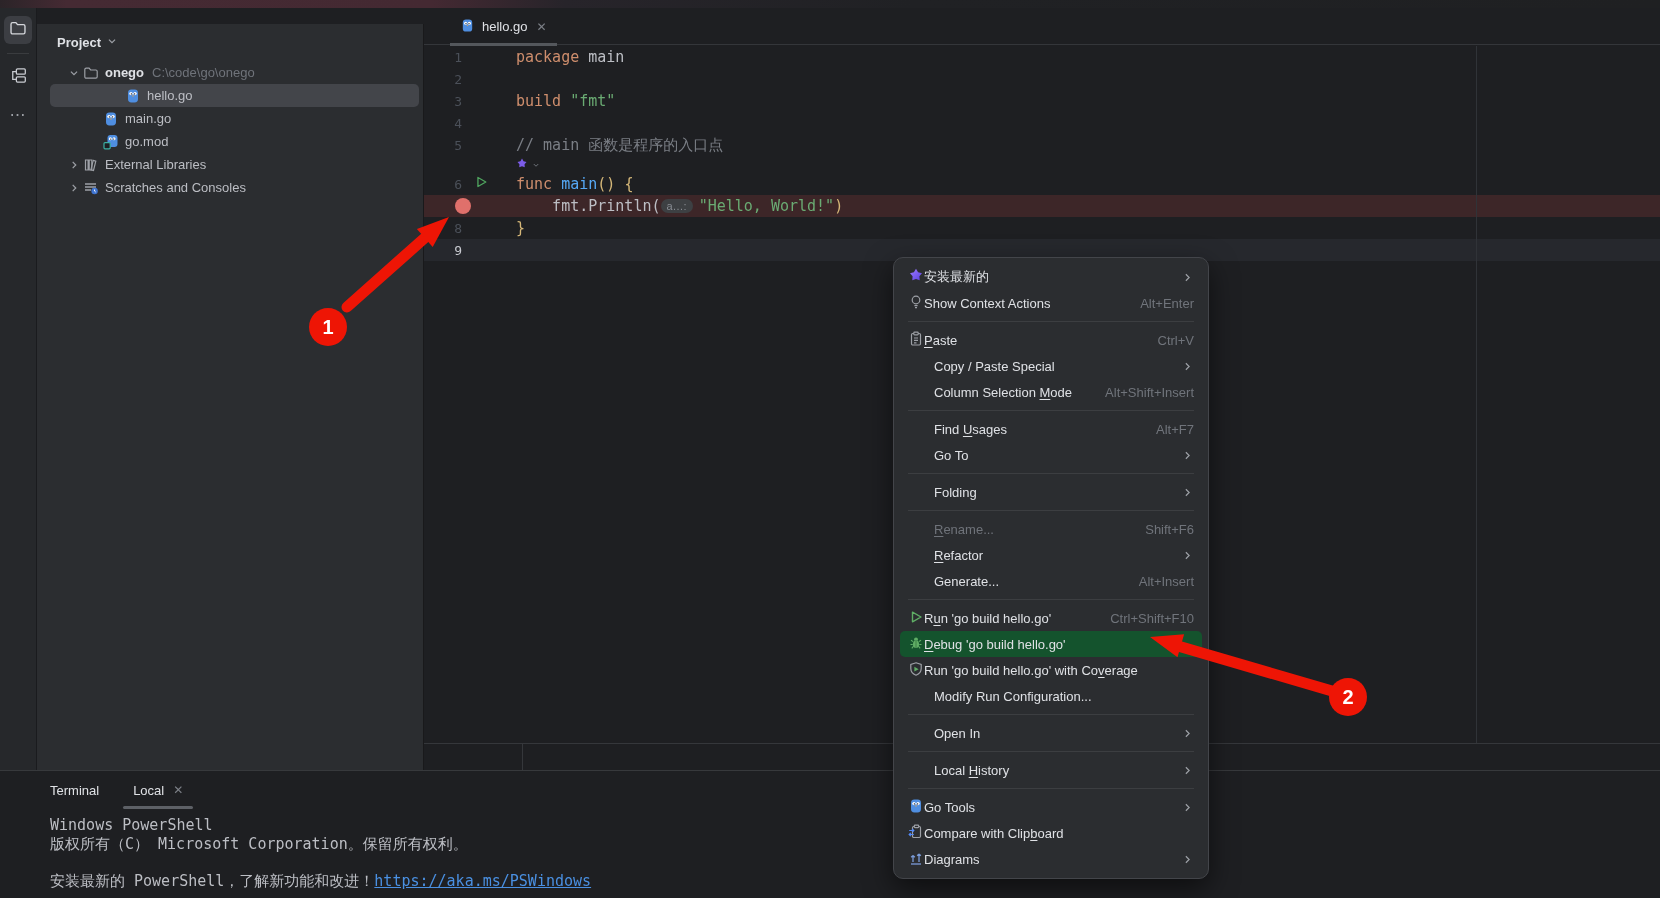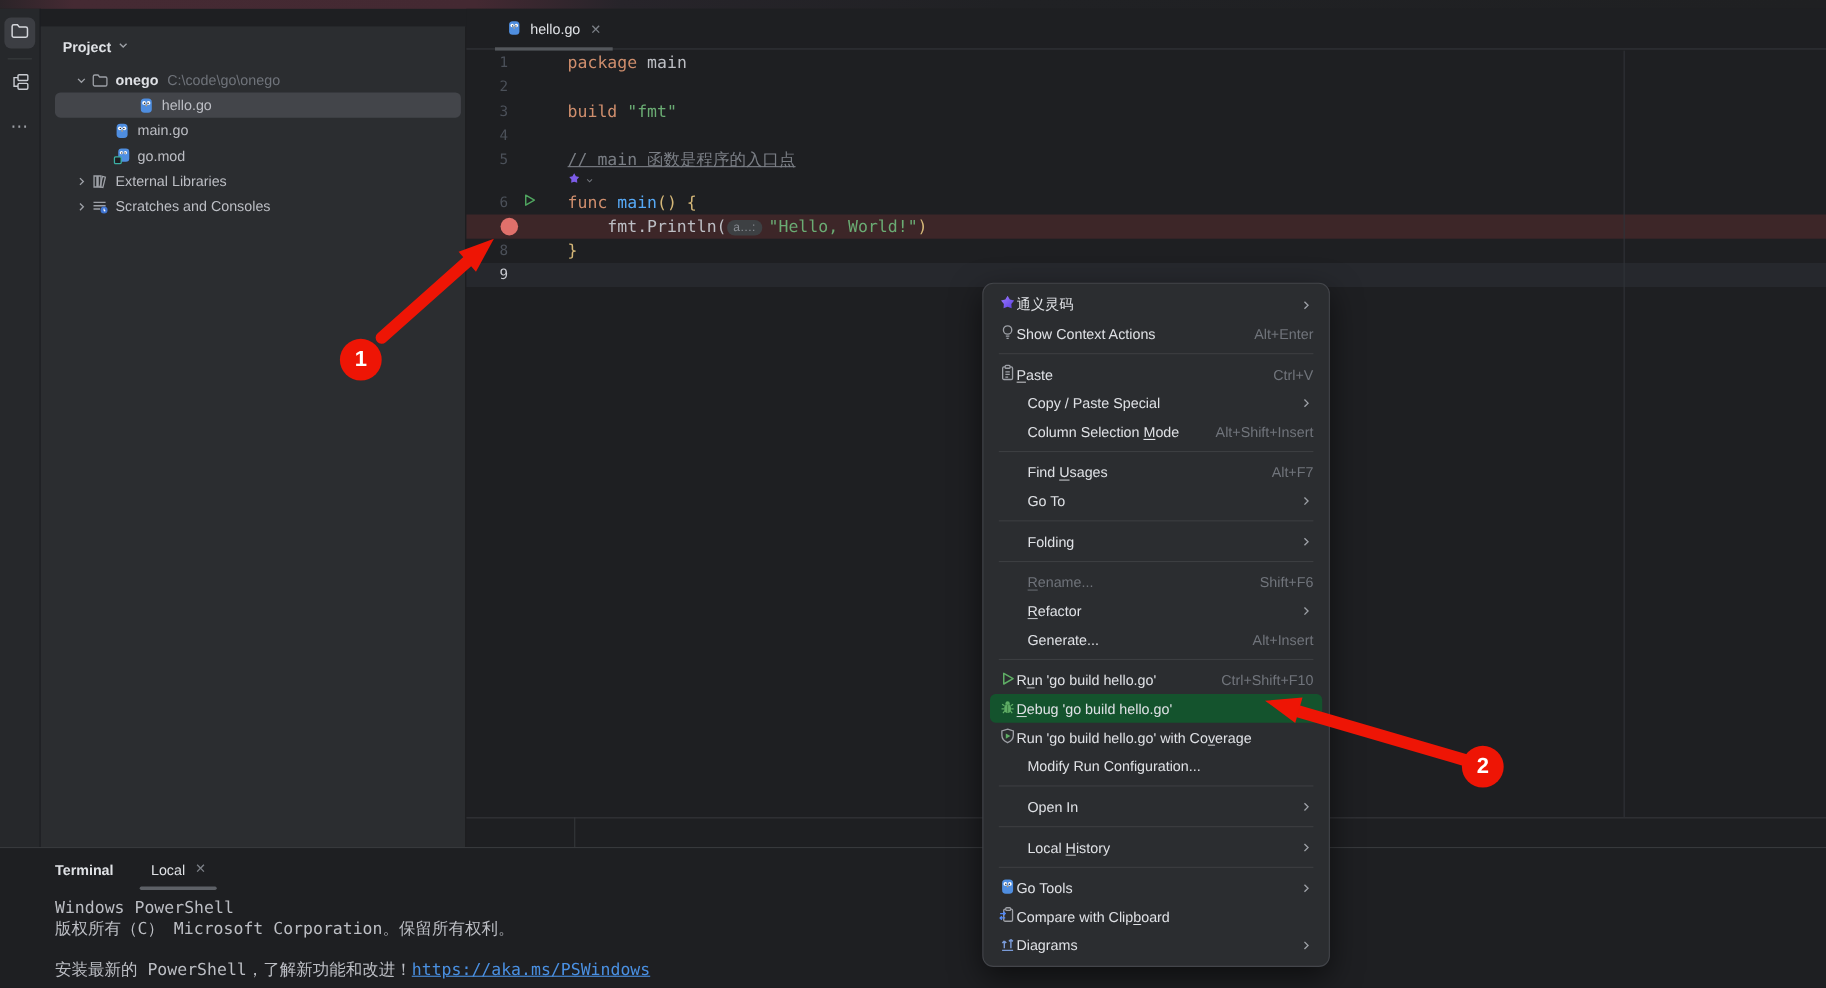--- a/index.html
+++ b/index.html
@@ -49,35 +49,35 @@
   .code-row.caret { background:#26282d; }
   .gut-num { width:46px; min-width:46px; text-align:right; padding-right:8px;
              font-family:"DejaVu Sans Mono", monospace; font-size:13px; color:#4b5059; }
   .caret .gut-num { color:#c8cad0; }
   .gut-ic { width:38px; min-width:38px; display:flex; align-items:center; padding-left:4px; }
   .bp-dot { position:absolute; left:31px; top:50%; margin-top:-8px; width:16px; height:16px;
             border-radius:50%; background:#e0706b; }
   pre.code { font-family:"DejaVu Sans Mono", monospace; font-size:15px; line-height:22px;
              padding-left:8px; color:#bcbec4; }
   .tk-kw { color:#cf8e6d; } .tk-fn { color:#56a8f5; } .tk-str { color:#6aab73; }
-  .tk-cmt { color:#7a7e85;text-decoration:underline; } .tk-par { color:#d5b778; } .tk-pl { color:#bcbec4; }
+  .tk-cmt { color:#7a7e85; } .tk-par { color:#d5b778; } .tk-pl { color:#bcbec4; }
   .chip { display:inline-block; background:#3d4043; color:#888c93; border-radius:7px;
           font-size:11px; line-height:14px; padding:0 6px; margin-right:6px; vertical-align:1px;
           font-family:"Liberation Sans", sans-serif; }
   .lens-inner { display:flex; align-items:center; gap:3px; padding-left:92px; }
 
   .v-guide { position:absolute; left:1476px; top:46px; width:1px; height:697px; background:#303338; z-index:2; }
   .editor-bottom-line { position:absolute; left:424px; top:743px; width:1236px; height:1px; background:#35373b; }
   .stub { position:absolute; left:522px; top:743px; width:1px; height:27px; background:#35373b; }
 
   
   .terminal { position:absolute; left:0; top:770px; width:1660px; height:128px;
               background:#1e1f22; border-top:1px solid #37393c; }
   .term-tabs { position:relative; display:flex; align-items:center; height:38px; padding-left:50px; }
-  .term-title { color:#dfe1e5; font-weight:bold; font-size:13px; margin-right:28px; }
+  .term-title { color:#dfe1e5; font-weight:normal; font-size:13px; margin-right:28px; }
   .term-tab { position:relative; height:38px; display:flex; align-items:center; gap:9px;
               color:#dfe1e5; font-size:13px; padding:0 6px; }
   .term-tab::after { content:""; position:absolute; left:-4px; right:-4px; bottom:0; height:3px;
                      background:#5d6066; border-radius:2px; }
   .term-tab .close { color:#7d8188; font-size:12px; }
   .term-body { padding:7px 0 0 50px; font-family:"DejaVu Sans Mono", monospace;
                font-size:15px; line-height:18.5px; color:#bcbec4; }
   .term-body a { color:#4a90e2; text-decoration:underline; }
 
   
@@ -334,21 +334,21 @@
       <div class="menu-item">
         <span class="ic"><svg width="16" height="16" viewBox="0 0 16 16">
             <defs>
               <linearGradient id="qg" x1="0" y1="0" x2="1" y2="1">
                 <stop offset="0" stop-color="#9d7bff"></stop>
                 <stop offset="1" stop-color="#5a3fe0"></stop>
               </linearGradient>
             </defs>
             <path d="M8 .8l2.1 3.4 3.9 1-2.6 3.1.3 4L8 10.9l-3.7 1.4.3-4L2 5.2l3.9-1z" fill="url(#qg)"></path>
           </svg></span>
-        <span class="m-lbl">通义灵码</span>
+        <span class="m-lbl">安装最新的</span>
         <span class="m-arrow">
           <svg width="13" height="13" viewBox="0 0 16 16" fill="none" stroke="#9da0a6" stroke-width="1.5">
             <path d="M6 4l4 4-4 4"></path>
           </svg>
         </span>
       </div>
       <div class="menu-item">
         <span class="ic"><svg width="16" height="16" viewBox="0 0 16 16" fill="none" stroke="#9da0a6" stroke-width="1.2">
             <circle cx="8" cy="6" r="3.8"></circle>
             <path d="M6.4 11.6h3.2M7 13.6h2"></path>

